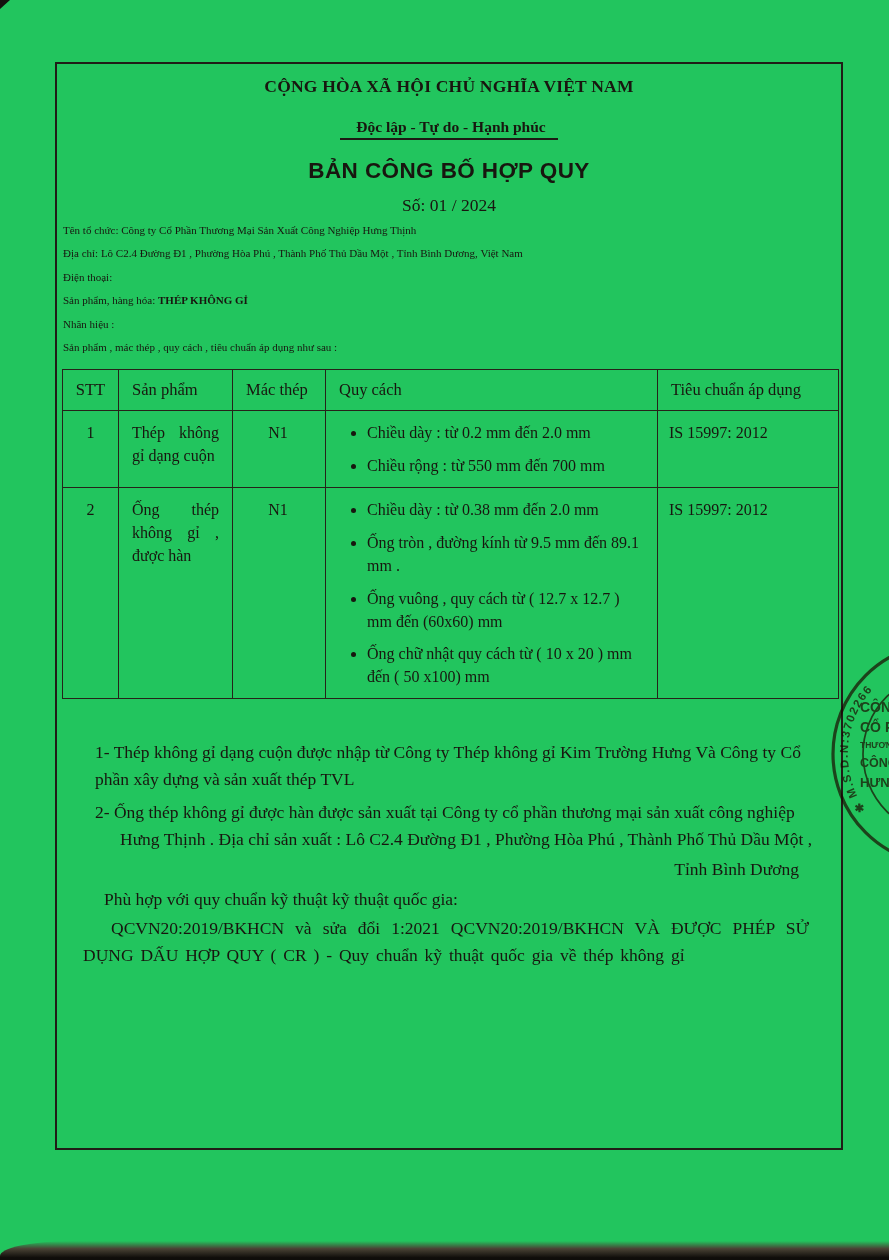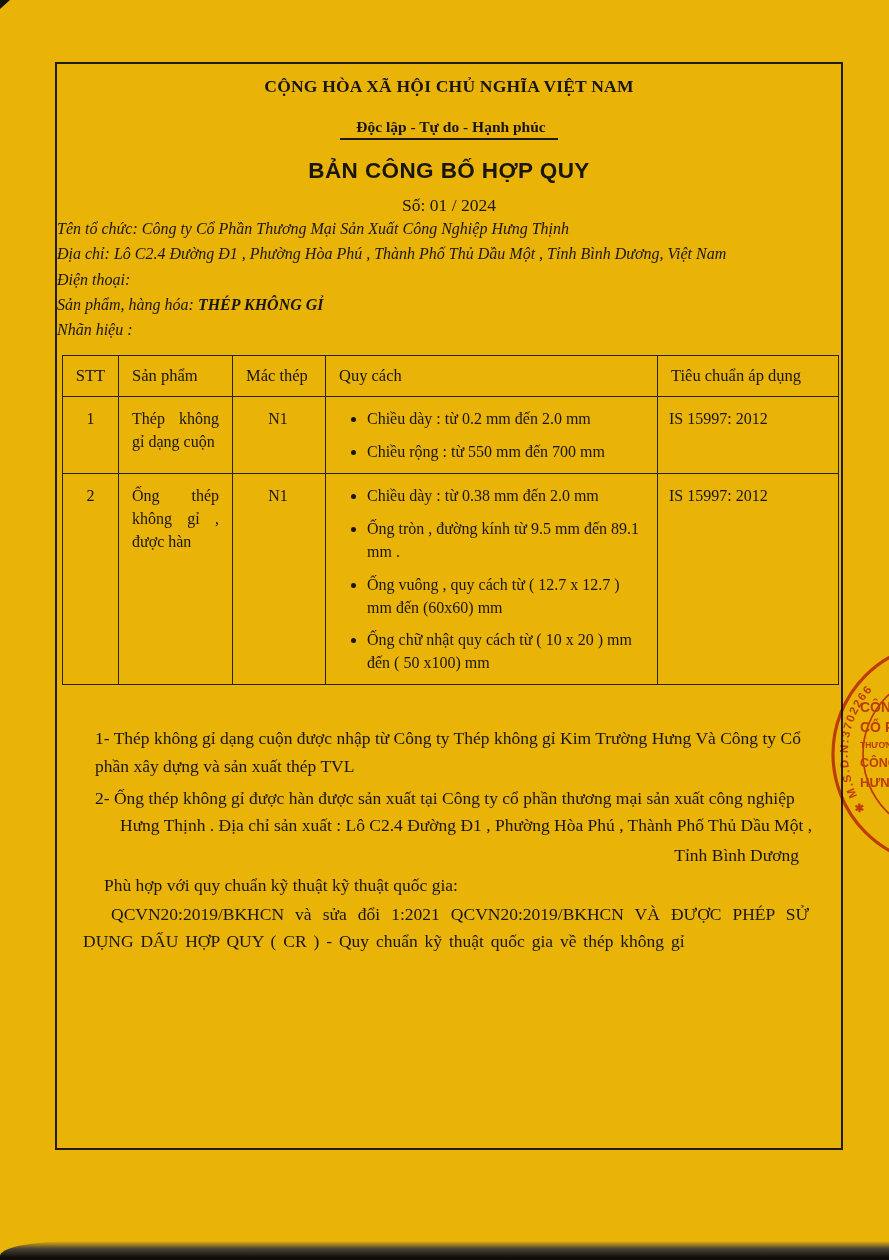--- a/index.html
+++ b/index.html
@@ -1,18 +1,18 @@
 <!DOCTYPE html>
 <html><head>
 <meta charset="utf-8">
 <style>
   html, body { margin:0; padding:0; background:#d8d5cd; }
   .page {
     position:relative; width:889px; height:1260px; margin:0 auto;
-    background:#eab308; overflow:hidden;
+    background:#22c55e; overflow:hidden;
     font-family:"Liberation Serif", serif; color:#18160f;
   }
   .corner-mark {
     position:absolute; top:0; left:0; width:0; height:0;
     border-top:9px solid #14120e; border-right:10px solid transparent;
   }
   .scan-edge {
     position:absolute; bottom:0; left:0; width:100%; height:19px;
     background:linear-gradient(to bottom, rgba(70,62,48,0) 0%, #4a4335 40%, #0f0d0a 88%);
     border-top-left-radius:70px 15px;
@@ -26,21 +26,21 @@
   .nat-line2 {
     display:inline-block; margin-top:3px; padding:0 12px 2px 16px;
     font-size:15.5px; font-weight:bold; border-bottom:2px solid #1d1a14;
   }
   .doc-title {
     margin-top:18px; font-family:"Liberation Sans", sans-serif;
     font-size:22.5px; font-weight:bold; letter-spacing:.4px;
   }
   .doc-number { margin-top:11px; font-size:17.5px; }
 
-  .bodytext p { margin:0; font-size:16px; line-height:1.58;font-style:italic; }
+  .bodytext p { margin:6px; font-size:11px; line-height:1.58; }
   .p-org     { margin:14px 20px 0 18px; }
   .p-addr    { margin:0 22px 0 18px; }
   .p-phone   { margin:2px 20px 0 18px; }
   .p-product { margin:7px 20px 0 27px; }
   .p-brand   { margin:1px 20px 0 27px; }
   .p-intro   { margin:1px 20px 0 27px; }
   .bold { font-weight:bold; }
 
   table.spec-table {
     border-collapse:collapse; table-layout:fixed; width:776px;
@@ -85,20 +85,21 @@
       <div class="doc-title">BẢN CÔNG BỐ HỢP QUY</div>
       <div class="doc-number">Số: 01 / 2024</div>
     </div>
 
     <div class="bodytext">
       <p class="p-org">Tên tổ chức: Công ty Cổ Phần Thương Mại Sản Xuất Công Nghiệp Hưng Thịnh</p>
       <p class="p-addr">Địa chỉ: Lô C2.4 Đường Đ1 , Phường Hòa Phú , Thành Phố Thủ Dầu Một , Tỉnh Bình Dương, Việt Nam</p>
       <p class="p-phone">Điện thoại:</p>
       <p class="p-product"><span>Sản phẩm, hàng hóa: </span><span class="bold">THÉP KHÔNG GỈ</span></p>
       <p class="p-brand">Nhãn hiệu :</p>
+      <p class="p-intro">Sản phẩm , mác thép , quy cách , tiêu chuẩn áp dụng như sau :</p>
     </div>
 
     <table class="spec-table">
       <colgroup>
         <col style="width:56px">
           <col style="width:114px">
           <col style="width:93px">
           <col style="width:332px">
           <col style="width:181px">
       </colgroup>

